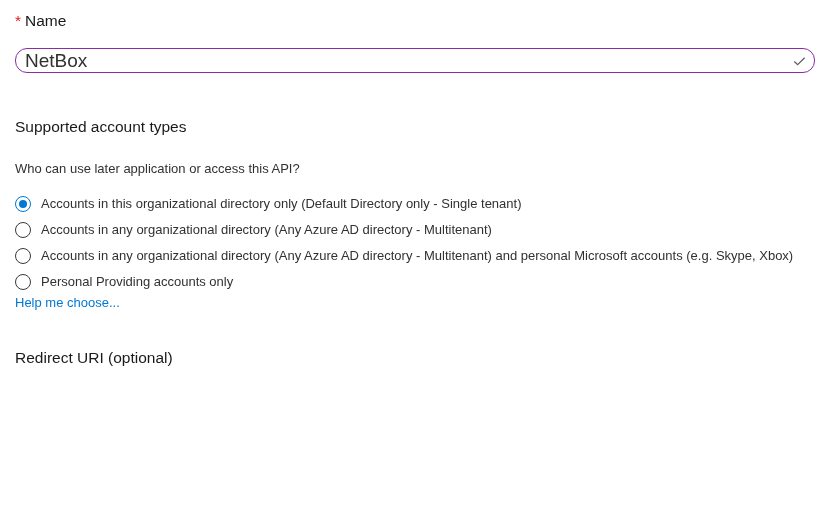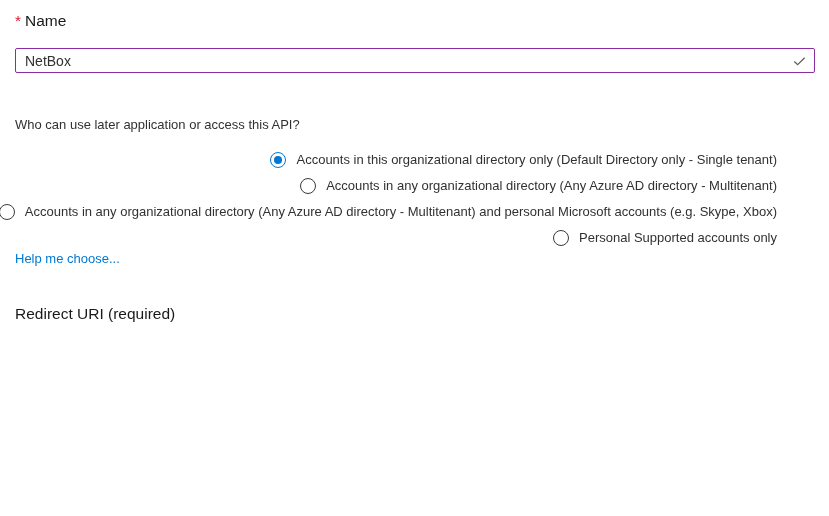--- a/index.html
+++ b/index.html
@@ -25,24 +25,24 @@
     margin-top: 13px;
     line-height: 19px;
     max-width: 806px;
   }
 
   
   .field { position: relative; display: inline-block; }
   .text-input {
     height: 25px;
     border: 1.5px solid var(--accent_purple, #8a2da5);
-    border-radius: 2px;
+    border-radius: 12px;
     padding: 0 28px 0 9px;
     font-family: "Liberation Sans", "DejaVu Sans", sans-serif;
-    font-size: 14px;
+    font-size: 19px;
     color: var(--body_text, #323130);
     background: #fff;
     outline: none;
     width: 100%;
   }
   .field-icon {
     position: absolute;
     right: 8px;
     top: 50%;
     transform: translateY(-50%);
@@ -54,21 +54,20 @@
 
   
   .account-section { margin-top: 43px; }
   .question { margin-top: 23px; line-height: 18px; }
   .radio-group { margin-top: 13px; }
   .radio-row {
     display: flex;
     align-items: center;
     height: 26px;
     cursor: pointer;
-    justify-content: flex-end;
   }
   .radio {
     width: 16px;
     height: 16px;
     border: 1px solid var(--radio_border, #3b3a39);
     border-radius: 50%;
     position: relative;
     flex: none;
     margin-right: 10px;
     background: #fff;
@@ -124,39 +123,40 @@
       <input type="text" class="text-input" value="NetBox" style="">
       <span class="field-icon">
         <svg width="15" height="15" viewBox="0 0 16 16" fill="none">
             <path d="M2.5 8.5 L6 12 L13.5 4.5" stroke="#605e5c" stroke-width="1.3" fill="none"></path>
           </svg>
       </span>
     </div>
   </section>
 
   <section class="account-section">
+    <h2 class="section-title">Supported account types</h2>
     <p class="question">Who can use later application or access this API?</p>
     <div class="radio-group">
       <label class="radio-row selected">
         <span class="radio"></span>
         <span class="radio-label">Accounts in this organizational directory only (Default Directory only - Single tenant)</span>
       </label>
       <label class="radio-row">
         <span class="radio"></span>
         <span class="radio-label">Accounts in any organizational directory (Any Azure AD directory - Multitenant)</span>
       </label>
       <label class="radio-row">
         <span class="radio"></span>
         <span class="radio-label">Accounts in any organizational directory (Any Azure AD directory - Multitenant) and personal Microsoft accounts (e.g. Skype, Xbox)</span>
       </label>
       <label class="radio-row">
         <span class="radio"></span>
-        <span class="radio-label">Personal Supported accounts only</span>
+        <span class="radio-label">Personal Providing accounts only</span>
       </label>
     </div>
     <a class="link" href="#">Help me choose...</a>
   </section>
 
   <section class="redirect-section">
-    <h2 class="section-title">Redirect URI (required)</h2>
+    <h2 class="section-title">Redirect URI (optional)</h2>
   </section>
 
 </div>
 
 </body></html>

